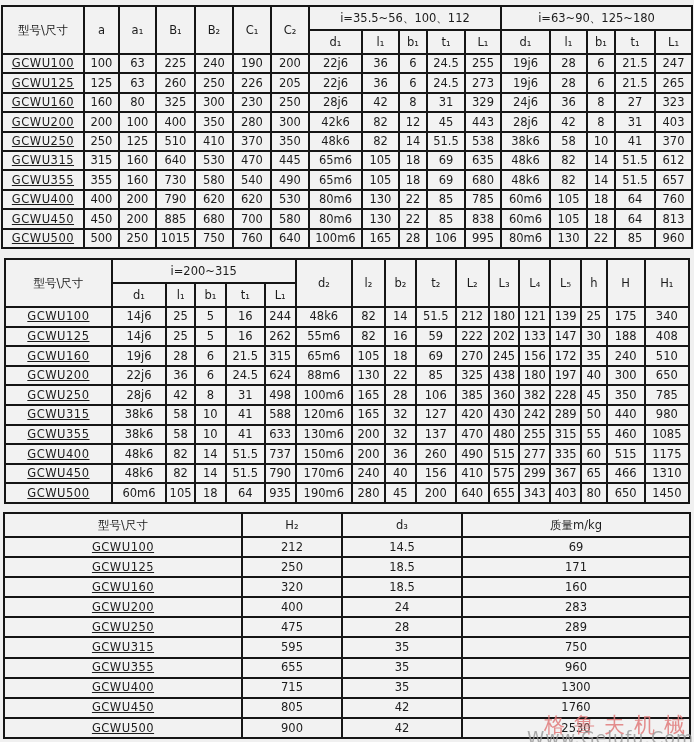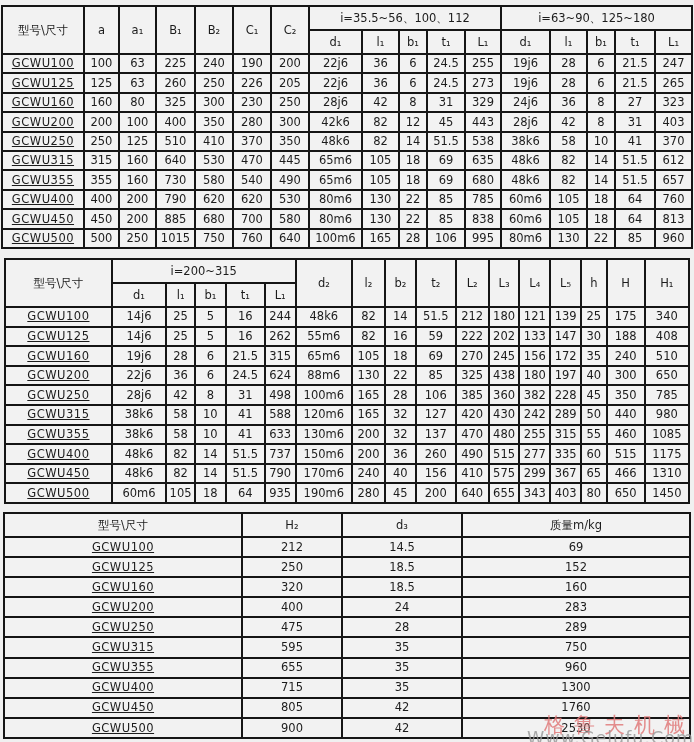--- a/index.html
+++ b/index.html
@@ -563,21 +563,21 @@
         <tr>
           <td>GCWU100</td>
           <td>212</td>
           <td>14.5</td>
           <td>69</td>
         </tr>
         <tr>
           <td>GCWU125</td>
           <td>250</td>
           <td>18.5</td>
-          <td>152</td>
+          <td>171</td>
         </tr>
         <tr>
           <td>GCWU160</td>
           <td>320</td>
           <td>18.5</td>
           <td>160</td>
         </tr>
         <tr>
           <td>GCWU200</td>
           <td>400</td>

